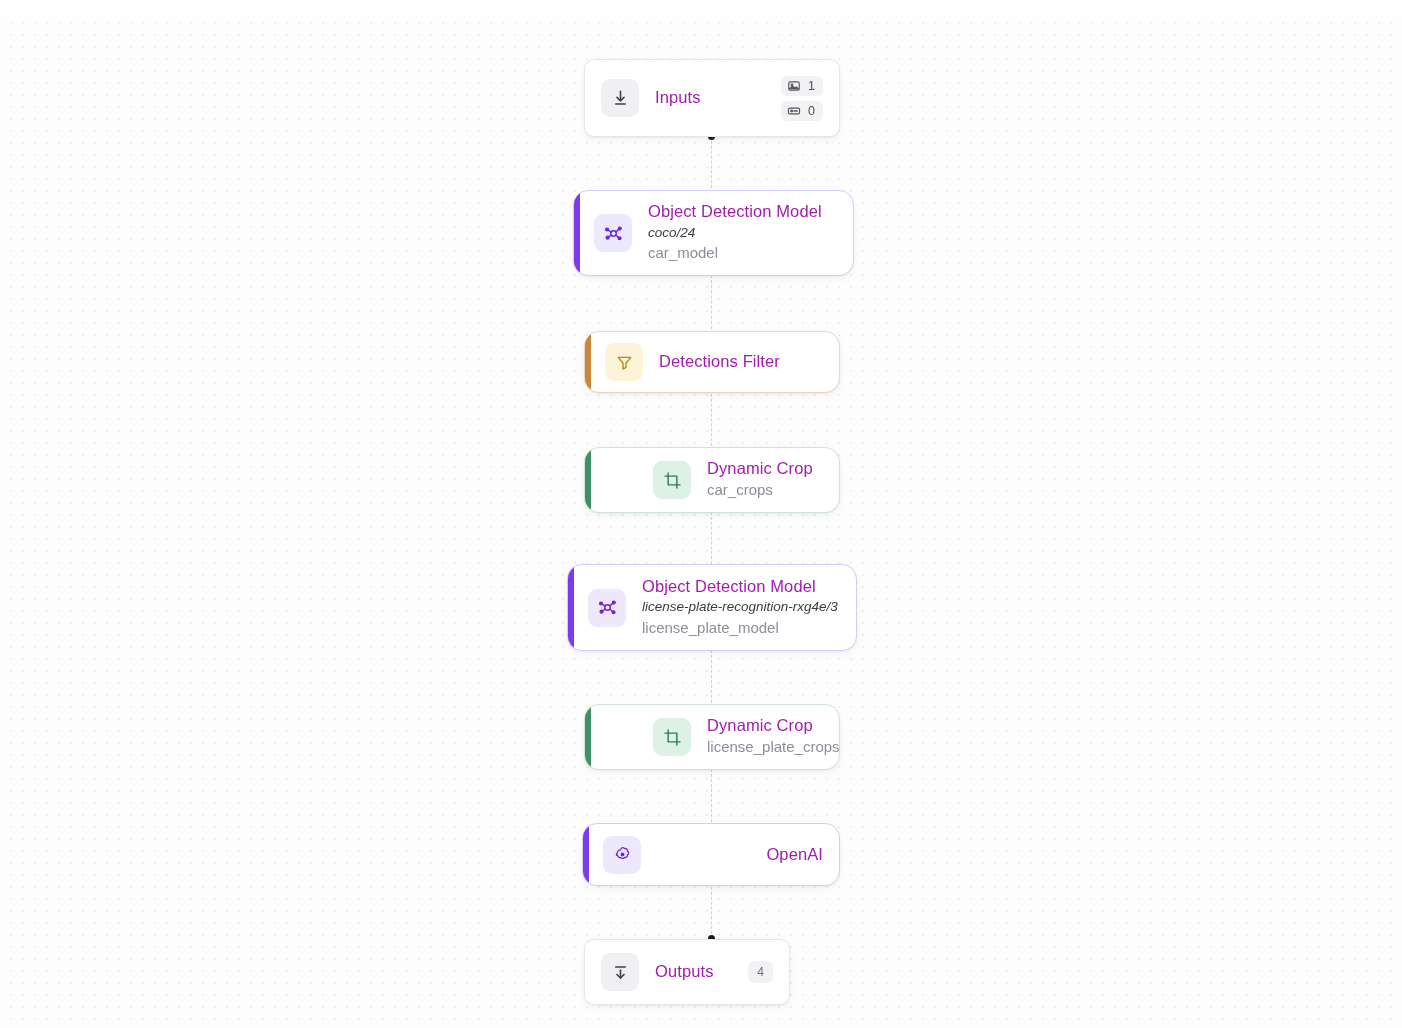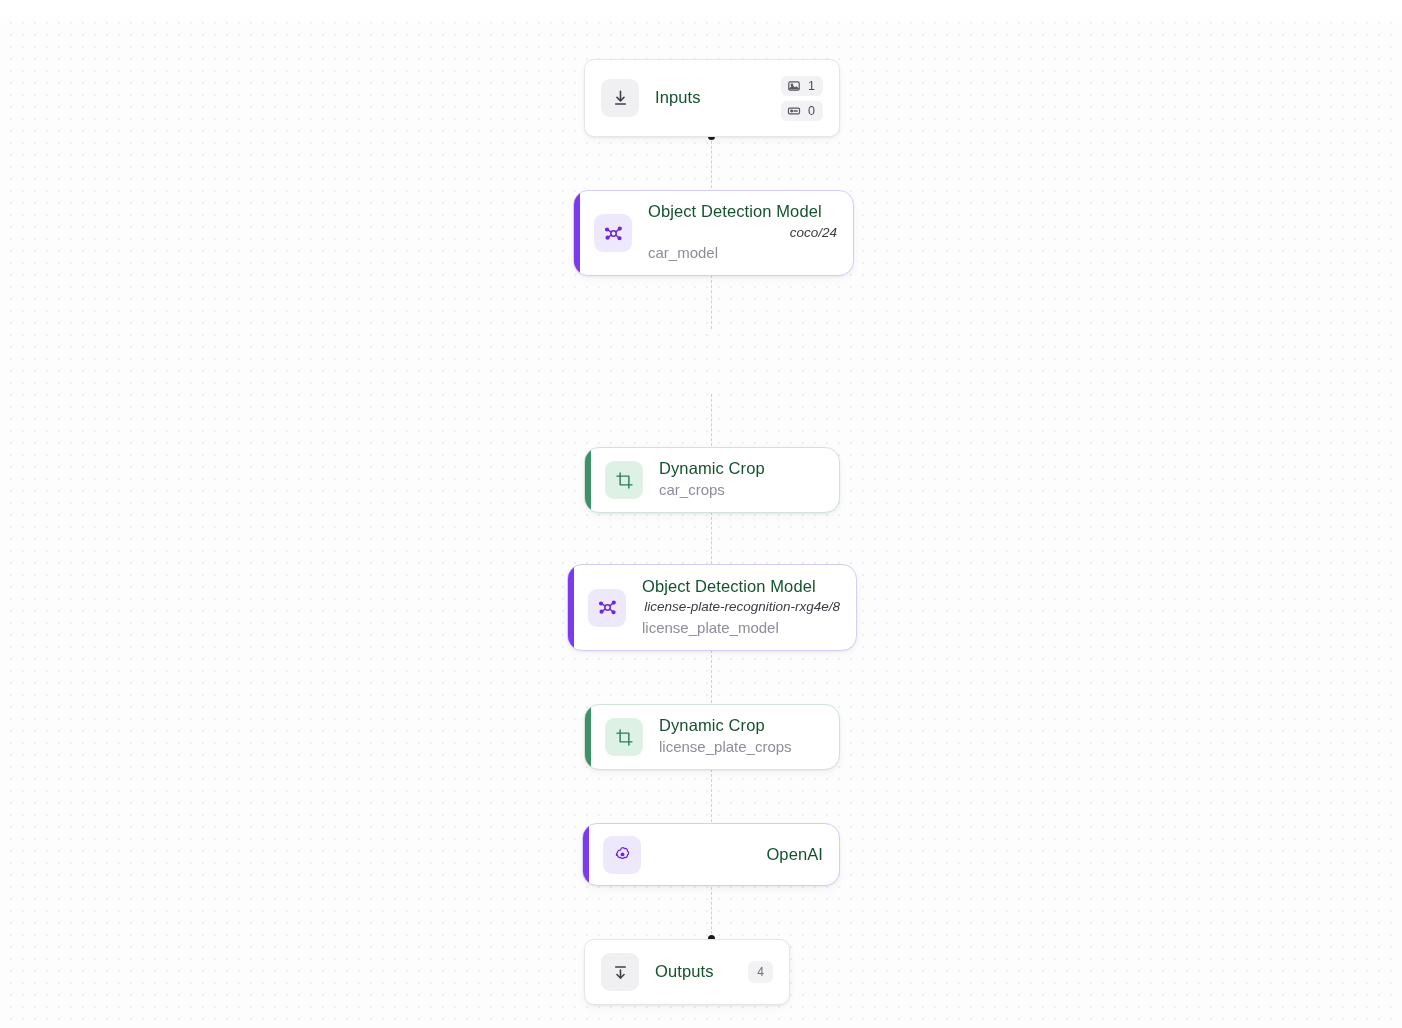--- a/index.html
+++ b/index.html
@@ -58,21 +58,21 @@
   .node .accent-bar {
     position: absolute;
     left: 0; top: 0; bottom: 0;
     width: 6px;
     border-radius: 10px 0 0 10px;
   }
   .node.purple  { border-color: #d9cbf6; }
   .node.purple  .accent-bar { background: #7c3aed; }
   .node.orange  { border-color: #e9d6bc; }
   .node.orange  .accent-bar { background: #c8873f; }
-  .node.green   { border-color: #cfe3d7; }
+  .node.green   { border-color: #cfe3d7; padding-left: 48px; }
   .node.green   .accent-bar { background: #3f8f6b; }
 
   .node-inner {
     display: flex;
     align-items: center;
     width: 100%;
     height: 100%;
     padding: 0 16px 0 20px;
     gap: 16px;
   }
@@ -89,32 +89,31 @@
   }
   .icon-tile.gray   { background: #f0f0f2; }
   .icon-tile.purple { background: #ede8fc; }
   .icon-tile.amber  { background: #fdf3d9; }
   .icon-tile.mint   { background: #ddf2e5; }
 
   .node-text { flex: 1; min-width: 0; }
 
   .node-title {
     font-size: 16.5px;
-    color: #14532d;
+    color: #a21caf;
     line-height: 1.3;
     letter-spacing: .1px;
     white-space: nowrap;
   }
   .node-sub {
     font-size: 13.5px;
     font-style: italic;
     color: #3a3b44;
     line-height: 1.45;
     white-space: nowrap;
-    text-align: right;
   }
   .node-name {
     font-size: 15px;
     color: #8c8d99;
     line-height: 1.5;
     white-space: nowrap;
   }
 
   .badges {
     display: flex;
@@ -227,20 +226,33 @@
         </svg>
       </div>
       <div class="node-text">
         <div class="node-title">Object Detection Model</div>
         <div class="node-sub">coco/24</div>
         <div class="node-name">car_model</div>
       </div>
     </div>
   </div>
 
+  <div class="node accent orange" style="left:584px; top:331px; width:256px; height:62px;">
+    <div class="accent-bar"></div>
+    <div class="node-inner">
+      <div class="icon-tile amber">
+        <svg width="19" height="19" viewBox="0 0 24 24" fill="none" stroke="#c08522" stroke-width="1.8" stroke-linecap="round" stroke-linejoin="round">
+          <path d="M4 5.5h16l-6.2 7.4v5.4l-3.6 2v-7.4z"></path>
+        </svg>
+      </div>
+      <div class="node-text">
+        <div class="node-title">Detections Filter</div>
+      </div>
+    </div>
+  </div>
 
   <div class="node accent green" style="left:584px; top:447px; width:256px; height:66px;">
     <div class="accent-bar"></div>
     <div class="node-inner">
       <div class="icon-tile mint">
         <svg width="19" height="19" viewBox="0 0 24 24" fill="none" stroke="#2f7d57" stroke-width="1.8" stroke-linecap="round" stroke-linejoin="round">
           <path d="M6.5 2.5v15h15"></path>
             <path d="M2.5 6.5h15v15"></path>
         </svg>
       </div>
@@ -259,21 +271,21 @@
           <circle cx="12" cy="12" r="3.1"></circle>
           <circle cx="4.6" cy="7.4" r="1.55" fill="#6d28d9"></circle>
           <circle cx="5.2" cy="16.8" r="1.55" fill="#6d28d9"></circle>
           <circle cx="19.2" cy="6.4" r="1.55" fill="#6d28d9"></circle>
           <circle cx="18.9" cy="17.4" r="1.55" fill="#6d28d9"></circle>
           <path d="M9.3 10.6 6.1 8.2M9.4 13.7 6.6 15.9M14.8 10.2l3-2.9M14.9 13.9l2.8 2.7"></path>
         </svg>
       </div>
       <div class="node-text">
         <div class="node-title">Object Detection Model</div>
-        <div class="node-sub">license-plate-recognition-rxg4e/8</div>
+        <div class="node-sub">license-plate-recognition-rxg4e/3</div>
         <div class="node-name">license_plate_model</div>
       </div>
     </div>
   </div>
 
   <div class="node accent green" style="left:584px; top:704px; width:256px; height:66px;">
     <div class="accent-bar"></div>
     <div class="node-inner">
       <div class="icon-tile mint">
         <svg width="19" height="19" viewBox="0 0 24 24" fill="none" stroke="#2f7d57" stroke-width="1.8" stroke-linecap="round" stroke-linejoin="round">

